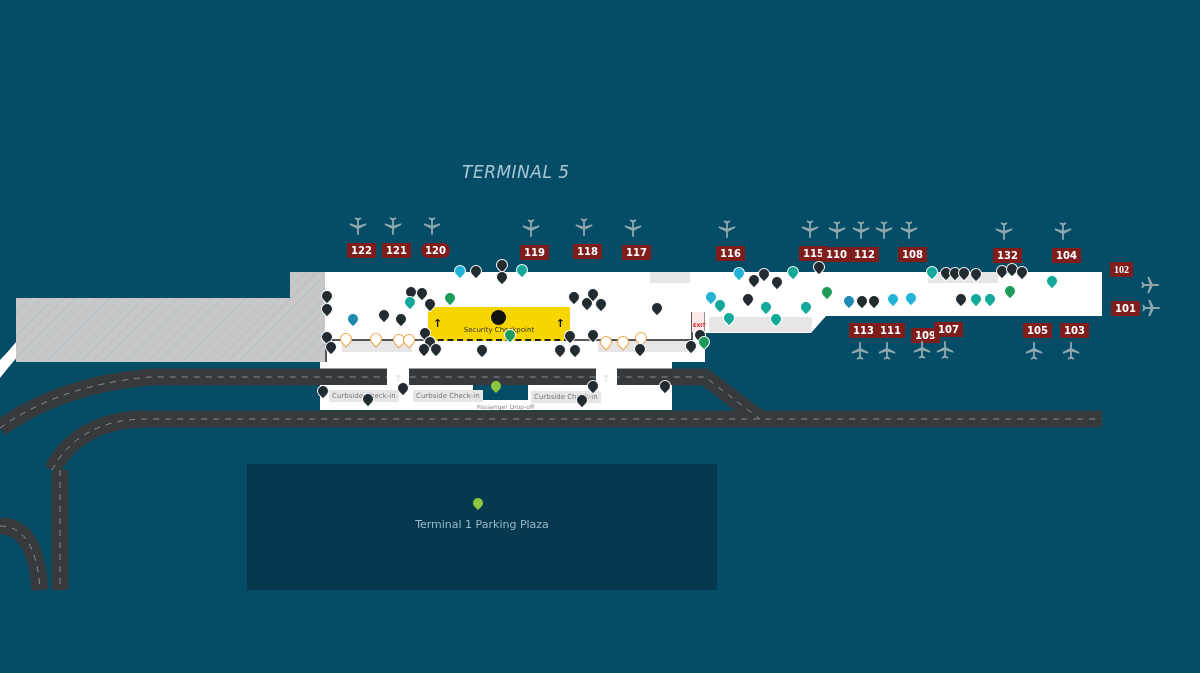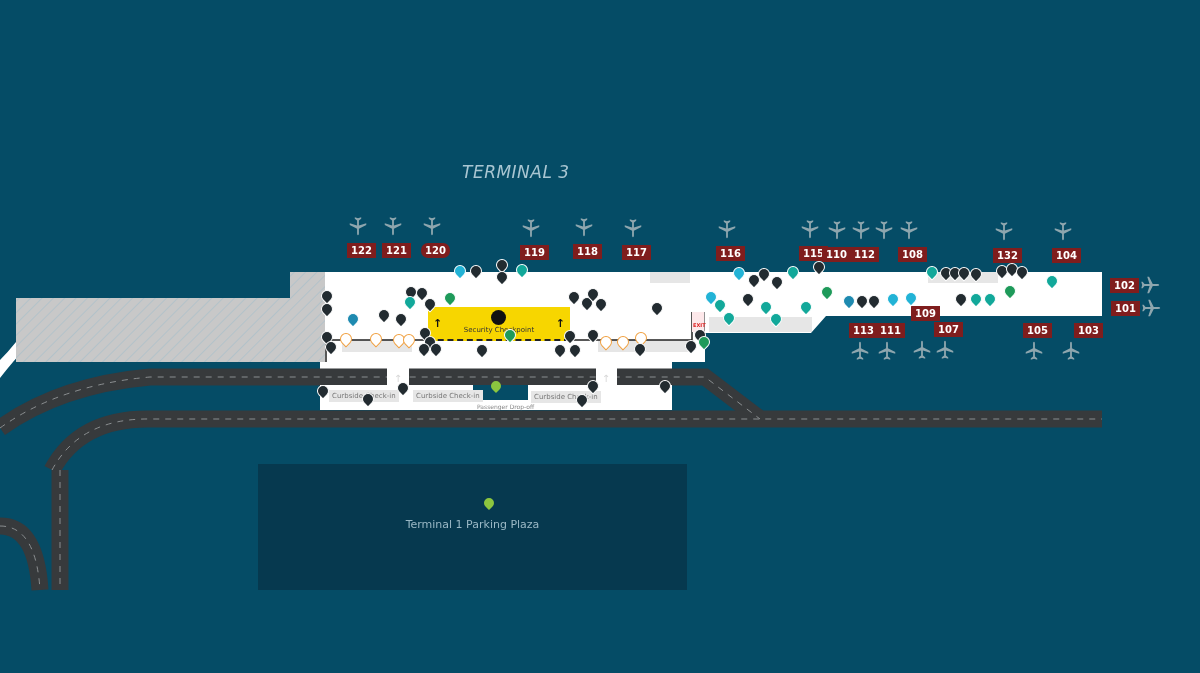--- a/index.html
+++ b/index.html
@@ -8,21 +8,21 @@
   svg.map { position:absolute; left:0; top:0; }
   .title { position:absolute; left:462px; top:162px; color:#a9c6d2; font-style:italic; font-size:17px; letter-spacing:0.5px; }
   .gate-label { position:absolute; background:#7f1d1d; color:#fff; font-size:10px; font-weight:bold; padding:1px 4px; line-height:13px; }
   .plane { position:absolute; width:22px; height:22px; }
   .security { position:absolute; left:428px; top:307px; width:142px; height:32px; background:#f7d600; border-bottom:2px dashed #222; }
   .security .label { position:absolute; left:0; right:0; top:19px; text-align:center; font-size:7px; color:#333; }
   .security .icon { position:absolute; left:63px; top:3px; width:15px; height:15px; border-radius:50%; background:#111; }
   .security .arrow { position:absolute; top:10px; font-size:11px; color:#111; font-weight:bold; }
   .curb { position:absolute; background:#e6e6e6; color:#777; font-size:7px; line-height:12px; padding:0 3px; }
   .dropoff { position:absolute; font-size:6px; color:#888; }
-  .parking { position:absolute; left:258px; top:464px; width:429px; height:126px; background:#06394f; }
+  .parking { position:absolute; left:247px; top:464px; width:470px; height:126px; background:#06394f; }
   .parking .label { position:absolute; left:0; right:0; top:54px; text-align:center; color:#9ab8c5; font-size:11px; }
   .pin { position:absolute; width:10px; height:10px; border-radius:50% 50% 50% 0; transform:rotate(-45deg); border:1px solid #fff; }
   .pin.dark { background:#222b30; }
   .pin.teal { background:#12a89a; }
   .pin.cyan { background:#22b3d6; }
   .pin.green { background:#1e9a5a; }
   .pin.orange { background:#fff; border-color:#f0a040; }
   .pin.lime { background:#8cc63f; border:none; }
   .pin.blue { background:#1e8ab0; }
 </style>
@@ -70,21 +70,21 @@
   <rect x="596" y="362" width="21" height="23" fill="#ffffff"></rect>
   <rect x="320" y="385" width="352" height="25" fill="#ffffff"></rect>
   <rect x="410" y="385" width="182" height="3" fill="#ffffff"></rect>
   <rect x="473" y="385" width="55" height="15" fill="#054c66"></rect>
   <text x="398" y="382" font-size="10" fill="#d8d8d8" text-anchor="middle">↑</text>
   <text x="606" y="382" font-size="10" fill="#d8d8d8" text-anchor="middle">↑</text>
 
   <rect x="692" y="312" width="12" height="20" fill="#fde8ea"></rect>
 </svg>
 
-<div class="title">TERMINAL 3</div>
+<div class="title">TERMINAL 5</div>
 
 <div id="gates-top">
     <div class="gate-label" style="left: 347px; top: 243px;">122</div>
     <div class="plane" style="left: 347px; top: 215px;"><svg viewBox="0 0 24 24" width="22" height="22" style="transform:rotate(180deg)">
         <path fill="#8ea6ae" d="M12 2 L12 2 C12.8 2 13 3 13 4 L13 9 L21 13 L21 15 L13 12.5 L13 18 L15.5 20 L15.5 21.5 L12 20.5 L8.5 21.5 L8.5 20 L11 18 L11 12.5 L3 15 L3 13 L11 9 L11 4 C11 3 11.2 2 12 2 Z"></path>
       </svg></div>
     <div class="gate-label" style="left: 382px; top: 243px;">121</div>
     <div class="plane" style="left: 382px; top: 215px;"><svg viewBox="0 0 24 24" width="22" height="22" style="transform:rotate(180deg)">
         <path fill="#8ea6ae" d="M12 2 L12 2 C12.8 2 13 3 13 4 L13 9 L21 13 L21 15 L13 12.5 L13 18 L15.5 20 L15.5 21.5 L12 20.5 L8.5 21.5 L8.5 20 L11 18 L11 12.5 L3 15 L3 13 L11 9 L11 4 C11 3 11.2 2 12 2 Z"></path>
       </svg></div>
@@ -139,39 +139,39 @@
   </div>
 <div id="gates-bottom">
     <div class="gate-label" style="left: 849px; top: 323px;">113</div>
     <div class="plane" style="left: 849px; top: 340px;"><svg viewBox="0 0 24 24" width="22" height="22" style="transform:rotate(0deg)">
         <path fill="#8ea6ae" d="M12 2 L12 2 C12.8 2 13 3 13 4 L13 9 L21 13 L21 15 L13 12.5 L13 18 L15.5 20 L15.5 21.5 L12 20.5 L8.5 21.5 L8.5 20 L11 18 L11 12.5 L3 15 L3 13 L11 9 L11 4 C11 3 11.2 2 12 2 Z"></path>
       </svg></div>
     <div class="gate-label" style="left: 876px; top: 323px;">111</div>
     <div class="plane" style="left: 876px; top: 340px;"><svg viewBox="0 0 24 24" width="22" height="22" style="transform:rotate(0deg)">
         <path fill="#8ea6ae" d="M12 2 L12 2 C12.8 2 13 3 13 4 L13 9 L21 13 L21 15 L13 12.5 L13 18 L15.5 20 L15.5 21.5 L12 20.5 L8.5 21.5 L8.5 20 L11 18 L11 12.5 L3 15 L3 13 L11 9 L11 4 C11 3 11.2 2 12 2 Z"></path>
       </svg></div>
-    <div class="gate-label" style="left: 911px; top: 306px;">109</div>
+    <div class="gate-label" style="left: 911px; top: 328px;">109</div>
     <div class="plane" style="left: 911px; top: 339px;"><svg viewBox="0 0 24 24" width="22" height="22" style="transform:rotate(0deg)">
         <path fill="#8ea6ae" d="M12 2 L12 2 C12.8 2 13 3 13 4 L13 9 L21 13 L21 15 L13 12.5 L13 18 L15.5 20 L15.5 21.5 L12 20.5 L8.5 21.5 L8.5 20 L11 18 L11 12.5 L3 15 L3 13 L11 9 L11 4 C11 3 11.2 2 12 2 Z"></path>
       </svg></div>
     <div class="gate-label" style="left: 934px; top: 322px;">107</div>
     <div class="plane" style="left: 934px; top: 339px;"><svg viewBox="0 0 24 24" width="22" height="22" style="transform:rotate(0deg)">
         <path fill="#8ea6ae" d="M12 2 L12 2 C12.8 2 13 3 13 4 L13 9 L21 13 L21 15 L13 12.5 L13 18 L15.5 20 L15.5 21.5 L12 20.5 L8.5 21.5 L8.5 20 L11 18 L11 12.5 L3 15 L3 13 L11 9 L11 4 C11 3 11.2 2 12 2 Z"></path>
       </svg></div>
     <div class="gate-label" style="left: 1023px; top: 323px;">105</div>
     <div class="plane" style="left: 1023px; top: 340px;"><svg viewBox="0 0 24 24" width="22" height="22" style="transform:rotate(0deg)">
         <path fill="#8ea6ae" d="M12 2 L12 2 C12.8 2 13 3 13 4 L13 9 L21 13 L21 15 L13 12.5 L13 18 L15.5 20 L15.5 21.5 L12 20.5 L8.5 21.5 L8.5 20 L11 18 L11 12.5 L3 15 L3 13 L11 9 L11 4 C11 3 11.2 2 12 2 Z"></path>
       </svg></div>
-    <div class="gate-label" style="left: 1060px; top: 323px; margin-left: 14px;">103</div>
+    <div class="gate-label" style="left: 1060px; top: 323px;">103</div>
     <div class="plane" style="left: 1060px; top: 340px;"><svg viewBox="0 0 24 24" width="22" height="22" style="transform:rotate(0deg)">
         <path fill="#8ea6ae" d="M12 2 L12 2 C12.8 2 13 3 13 4 L13 9 L21 13 L21 15 L13 12.5 L13 18 L15.5 20 L15.5 21.5 L12 20.5 L8.5 21.5 L8.5 20 L11 18 L11 12.5 L3 15 L3 13 L11 9 L11 4 C11 3 11.2 2 12 2 Z"></path>
       </svg></div>
   </div>
 <div id="gates-right">
-    <div class="gate-label" style="left: 1110px; top: 278px;">102</div>
+    <div class="gate-label" style="left: 1110px; top: 262px; font-family: Liberation Serif, serif;">102</div>
     <div class="plane" style="left: 1139px; top: 274px;"><svg viewBox="0 0 24 24" width="22" height="22" style="transform:rotate(90deg)">
         <path fill="#8ea6ae" d="M12 2 L12 2 C12.8 2 13 3 13 4 L13 9 L21 13 L21 15 L13 12.5 L13 18 L15.5 20 L15.5 21.5 L12 20.5 L8.5 21.5 L8.5 20 L11 18 L11 12.5 L3 15 L3 13 L11 9 L11 4 C11 3 11.2 2 12 2 Z"></path>
       </svg></div>
     <div class="gate-label" style="left: 1111px; top: 301px;">101</div>
     <div class="plane" style="left: 1140px; top: 297px;"><svg viewBox="0 0 24 24" width="22" height="22" style="transform:rotate(90deg)">
         <path fill="#8ea6ae" d="M12 2 L12 2 C12.8 2 13 3 13 4 L13 9 L21 13 L21 15 L13 12.5 L13 18 L15.5 20 L15.5 21.5 L12 20.5 L8.5 21.5 L8.5 20 L11 18 L11 12.5 L3 15 L3 13 L11 9 L11 4 C11 3 11.2 2 12 2 Z"></path>
       </svg></div>
   </div>
 
 <div class="security">

